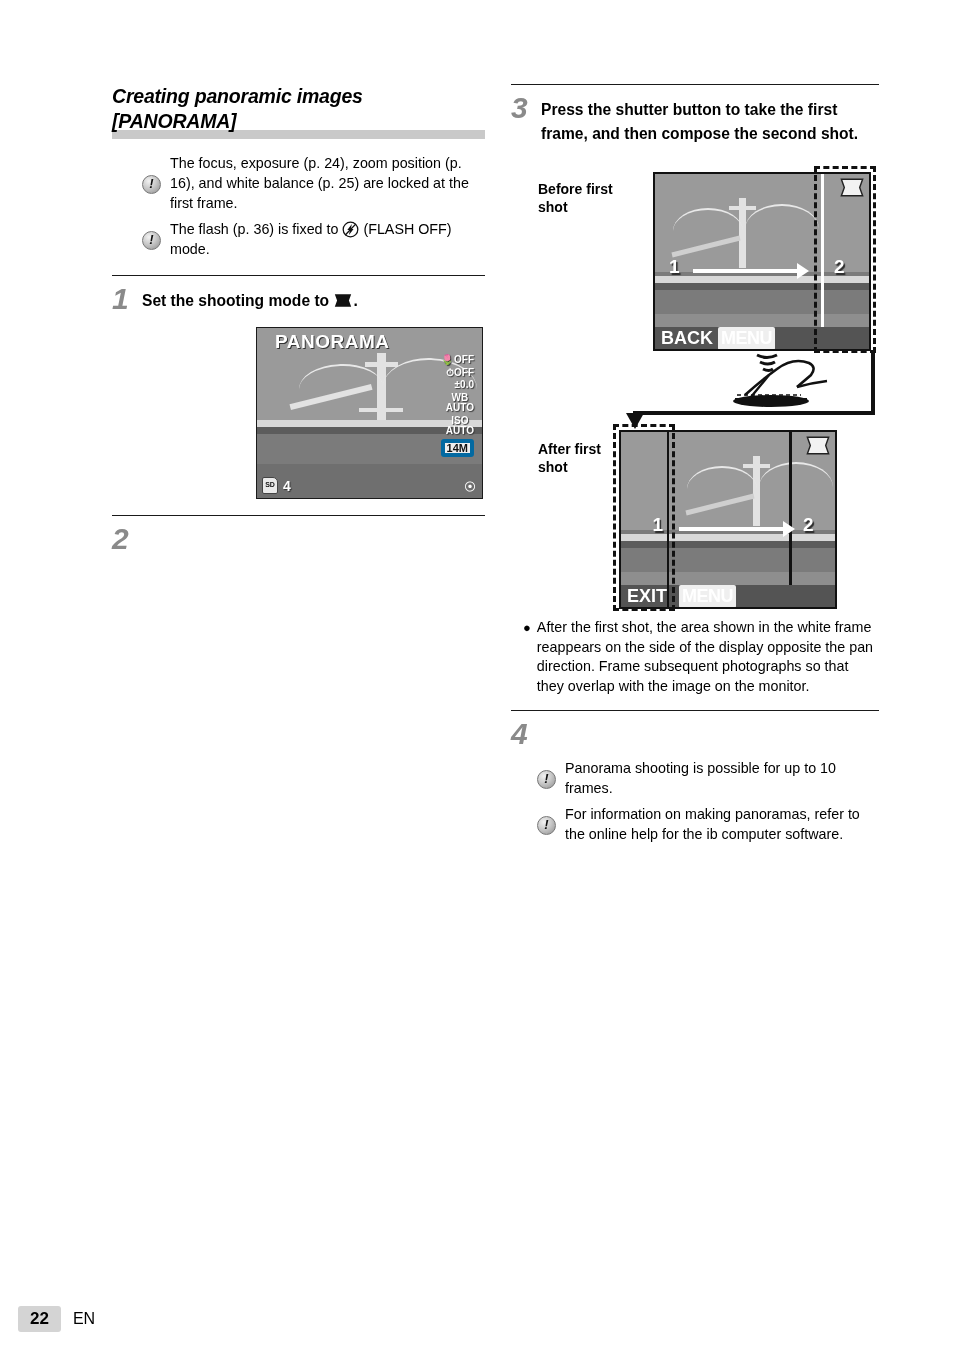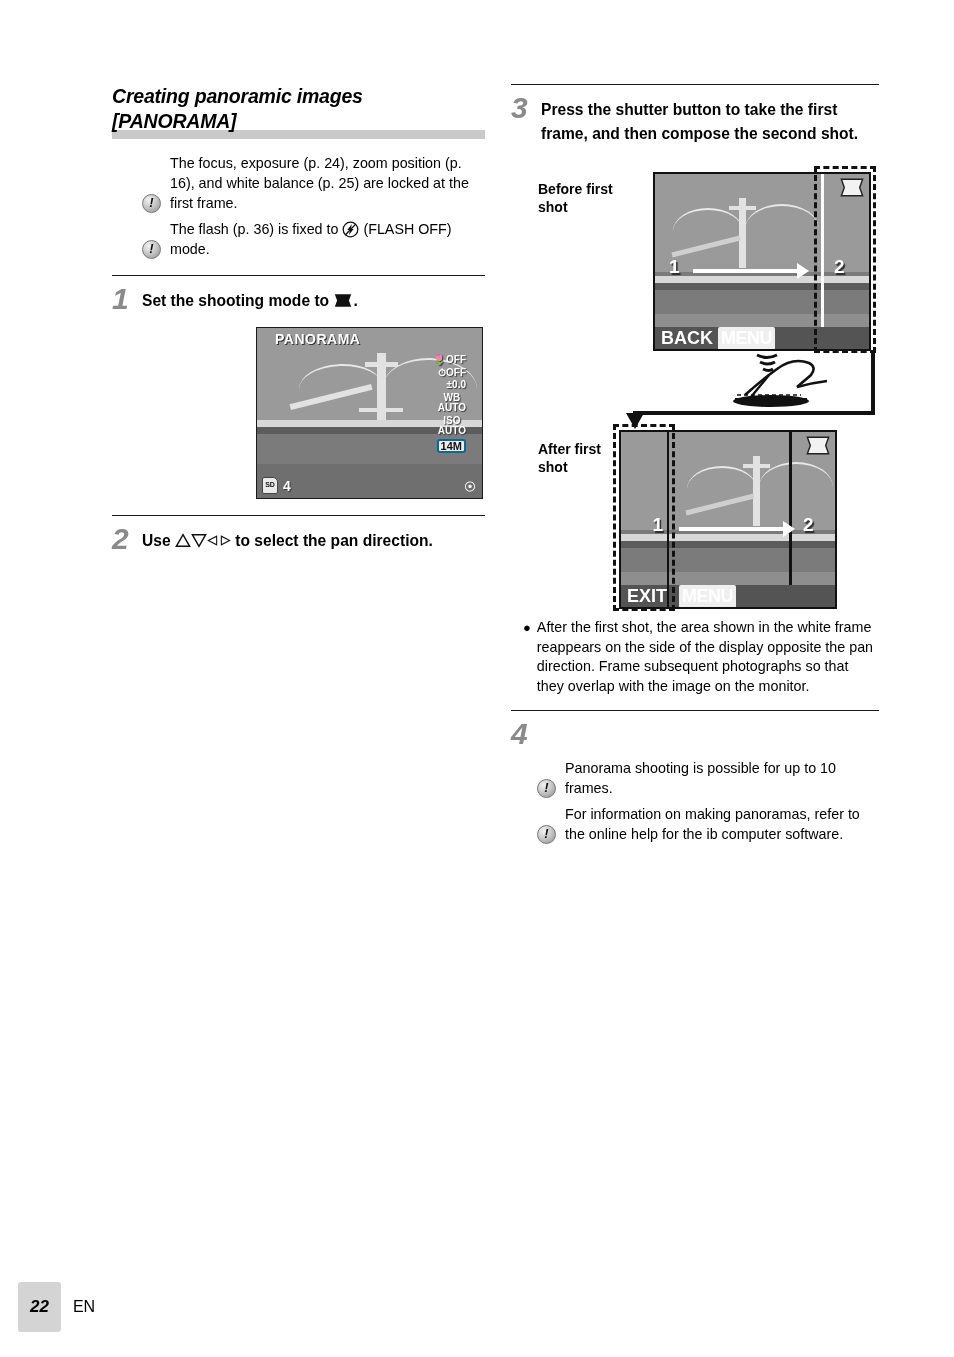--- a/index.html
+++ b/index.html
@@ -11,21 +11,21 @@
   .col-right{position:absolute;left:511px;top:84px;width:368px;}
 
   
   .sec-title{font-size:19.5px;font-weight:bold;font-style:italic;
              line-height:25px;letter-spacing:-0.2px;margin:0;}
   .grey-rule{height:9px;background:#c9c9c9;margin-top:-4px;margin-bottom:14px;}
 
   .body-text{font-size:15px;line-height:21.5px;margin:0 0 8px 0;}
 
   
-  .note{display:flex;align-items:flex-end;margin:6px 0 4px 30px;}
+  .note{display:flex;align-items:center;margin:6px 0 4px 30px;}
   .note-ico{flex:0 0 auto;width:19px;height:19px;border-radius:50%;
             margin:2px 9px 0 0;position:relative;
             background:radial-gradient(circle at 35% 30%,#f2f2f2 0%,#c9c9c9 45%,#8d8d8d 100%);
             border:1px solid #777;box-sizing:border-box;}
   .note-ico:before{content:"!";position:absolute;left:0;right:0;top:-1px;
             text-align:center;font-size:13px;font-weight:bold;font-style:italic;
             color:#111;line-height:18px;}
   .note-txt{font-size:14.3px;line-height:20px;}
 
   
@@ -49,31 +49,31 @@
   .water{position:absolute;left:0;bottom:0;right:0;height:20%;background:#6f6f6f;}
   .city{position:absolute;left:0;bottom:20%;right:0;height:24%;background:#7b7b7b;}
   .deck{position:absolute;left:0;right:0;top:54%;height:7px;background:#d8d8d8;
         box-shadow:0 7px 0 #5c5c5c;}
   .tower{position:absolute;background:#e2e2e2;}
   .cable{position:absolute;border-top:2px solid #e8e8e8;border-radius:50%;}
 
   .lcd-topbar{position:absolute;left:0;top:0;right:0;height:24px;
               background:rgba(70,70,70,.72);display:flex;align-items:center;
               justify-content:flex-end;gap:5px;padding-right:4px;box-sizing:border-box;}
-  .lcd-mode{position:absolute;left:18px;top:3px;font-size:14px;font-weight:bold;
+  .lcd-mode{position:absolute;left:18px;top:3px;font-size:19px;font-weight:bold;
             color:#fff;letter-spacing:.5px;text-shadow:1px 1px 0 #333;}
   .magic-box{background:#e9e9e9;color:#111;font-size:11px;font-weight:bold;
              padding:1px 3px;border-radius:2px;letter-spacing:-.5px;}
   .vid-ico{width:19px;height:15px;position:relative;}
 
-  .right-stack{position:absolute;right:16px;top:27px;width:36px;
+  .right-stack{position:absolute;right:8px;top:27px;width:36px;
                display:flex;flex-direction:column;align-items:flex-end;gap:2px;}
   .ri{color:#fff;font-size:10px;font-weight:bold;line-height:10.5px;text-align:center;
       text-shadow:1px 1px 1px #3a3a3a;white-space:nowrap;}
-  .ri-box{background:#eee;color:#111;text-shadow:none;border:2px solid #0369a1;
+  .ri-box{background:#eee;color:#111;text-shadow:none;border:4px solid #0369a1;
           border-radius:3px;padding:0 2px;font-size:11px;}
   .lcd-bl{position:absolute;left:5px;bottom:4px;display:flex;align-items:center;gap:5px;}
   .sd-ico{width:14px;height:15px;background:#eaeaea;border:1px solid #444;
           border-radius:2px 5px 2px 2px;font-size:7px;font-weight:bold;
           color:#111;text-align:center;line-height:14px;}
   .cnt{color:#fff;font-size:14px;font-weight:bold;text-shadow:1px 1px 1px #333;}
   .lcd-br{position:absolute;right:6px;bottom:4px;color:#fff;font-size:12px;}
 
   
   .diagram{position:relative;width:368px;height:455px;margin-top:10px;}
@@ -95,22 +95,22 @@
   .menu-chip{background:#efefef;color:#111;font-size:9px;font-weight:bold;
              padding:1px 3px;border-radius:2px;letter-spacing:-.5px;}
   .pan-corner{position:absolute;right:4px;top:4px;}
 
   .bullet-row{display:flex;margin:8px 0 0 12px;}
   .bullet-dot{flex:0 0 auto;font-size:13px;line-height:19px;margin-right:6px;}
   .bullet-txt{font-size:14.3px;line-height:19.5px;}
 
   
   .footer{position:absolute;left:18px;bottom:25px;display:flex;align-items:center;}
-  .pg{background:#d4d4d4;border-radius:3px;padding:15px 12px;font-size:17px;
-      font-weight:bold;font-style:italic;}
+  .pg{background:#d4d4d4;border-radius:3px;padding:3px 12px;font-size:17px;
+      font-weight:bold;}
   .pg-lang{font-size:16px;margin-left:12px;}
 </style>
 </head>
 <body>
 
 <div class="col-left">
 
   <h1 class="sec-title">
     <span>Creating panoramic images</span><br>
     <span>[PANORAMA]</span>
@@ -170,31 +170,20 @@
     <div class="lcd-bl">
       <span class="sd-ico">SD</span>
       <span class="cnt">4</span>
     </div>
     <div class="lcd-br">⦿</div>
   </div>
 
   <div class="hr"></div>
   <div class="step">
     <div class="step-num">2</div>
-    <div class="step-txt">
-      <span>Use </span><svg class="gl tri" viewBox="0 0 18 16">
-          <path d="M9 1.5 L16.5 14.5 L1.5 14.5 Z" fill="none" stroke="#111" stroke-width="1.6"></path>
-        </svg><svg class="gl tri" viewBox="0 0 18 16">
-          <path d="M9 14.5 L1.5 1.5 L16.5 1.5 Z" fill="none" stroke="#111" stroke-width="1.6"></path>
-        </svg><svg class="gl tri" viewBox="0 0 18 16" style="width:12px;">
-          <path d="M2 8 L14.5 1.5 L14.5 14.5 Z" fill="none" stroke="#111" stroke-width="1.6"></path>
-        </svg><svg class="gl tri" viewBox="0 0 18 16" style="width:12px;">
-          <path d="M16 8 L3.5 14.5 L3.5 1.5 Z" fill="none" stroke="#111" stroke-width="1.6"></path>
-        </svg><span> to select the pan direction.</span>
-    </div>
   </div>
 </div>
 
 <div class="col-right">
 
   <div class="hr" style="margin-top:0;"></div>
   <div class="step">
     <div class="step-num">3</div>
     <div class="step-txt" style="width:330px;">Press the shutter button to take the first frame, and then compose the second shot.</div>
   </div>

